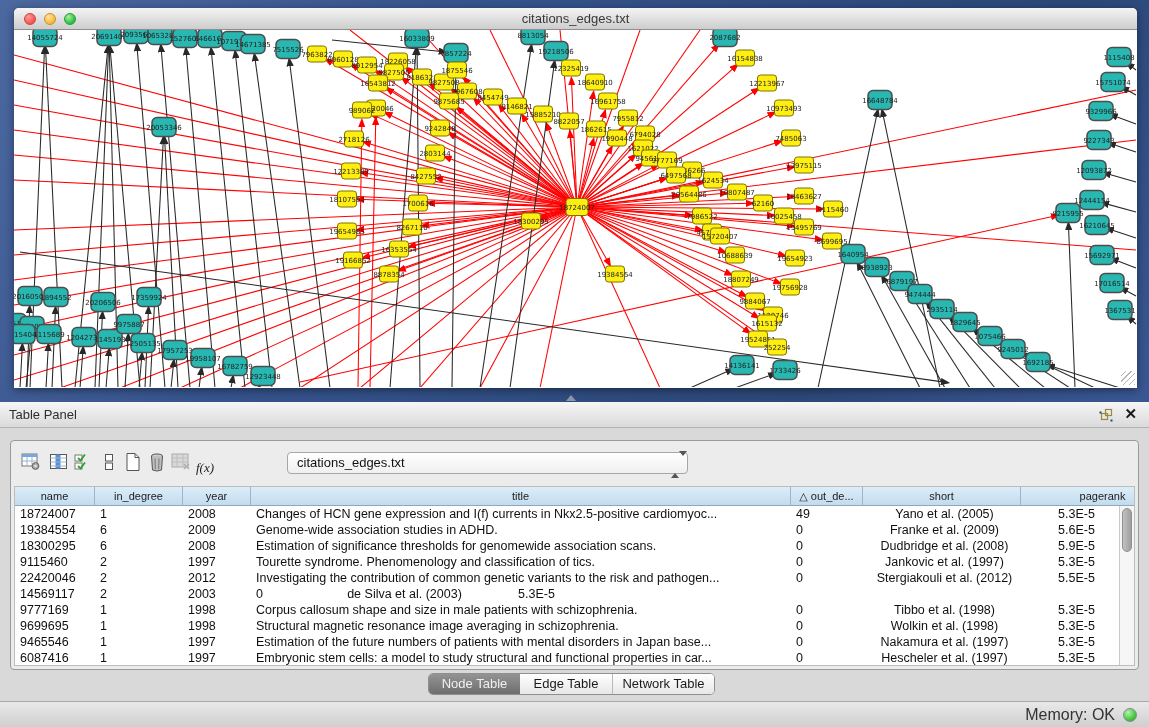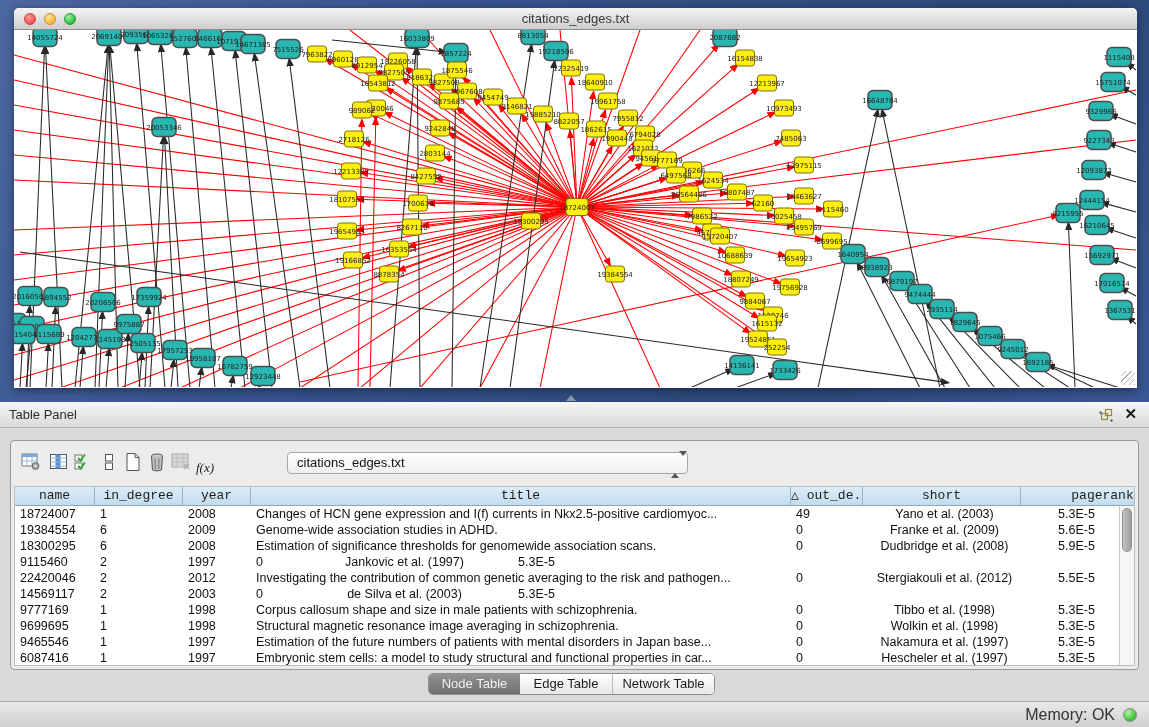--- a/index.html
+++ b/index.html
@@ -49,22 +49,22 @@
   #table-combo { position:absolute; left:276px; top:11px; width:401px; height:22px;
     background:linear-gradient(#ffffff,#f0f0f0); border:1px solid #a6a6a6; border-radius:4px; }
   #combo-value { position:absolute; left:9px; top:0; line-height:20px; font-size:13px; color:#111; }
   #combo-stepper { position:absolute; right:7px; top:3px; width:9px; height:14px; }
   #combo-stepper .up { width:0;height:0;border-left:4px solid transparent;border-right:4px solid transparent;border-bottom:5px solid #555; margin-bottom:3px;}
   #combo-stepper .down { width:0;height:0;border-left:4px solid transparent;border-right:4px solid transparent;border-top:5px solid #555;}
 
   
   #data-table { position:absolute; left:3px; top:45px; right:3px; bottom:3px; background:#fff; border:1px solid #bdbdbd; }
   #thead-row { display:flex; height:19px; background:linear-gradient(#dcedf9,#c2dcee); border-bottom:1px solid #8fa8bc; }
-  .th { font-size:13px; line-height:18px; text-align:center; color:#1c1c1c;
-    border-right:1px solid #9db4c6; overflow:hidden; white-space:nowrap; flex:none;font-family:Liberation Mono, monospace; }
+  .th { font-size:11px; line-height:18px; text-align:center; color:#1c1c1c;
+    border-right:1px solid #9db4c6; overflow:hidden; white-space:nowrap; flex:none; }
   .tr { display:flex; height:16px; }
   .td { font-size:12.5px; line-height:16px; color:#101010; padding-left:5px;
     overflow:hidden; white-space:nowrap; text-overflow:ellipsis; flex:none; }
   .col0{width:80px;} .col1{width:88px;} .col2{width:68px;} .col3{width:540px;}
   .col4{width:72px;} .col5{width:158px; text-align:center;} .col6{width:100px;margin-left:32px;}
   #v-scrollbar { position:absolute; right:0; top:19px; bottom:0; width:15px;
     background:#f6f6f6; border-left:1px solid #c9c9c9; }
   #v-thumb { position:absolute; left:2px; top:2px; width:10px; height:44px; border-radius:5px;
     background:linear-gradient(90deg,#c2c2c2,#9e9e9e); border:1px solid #909090; }
 
@@ -623,21 +623,21 @@
           <div class="th col5">short</div>
           <div class="th col6">pagerank</div>
         </div>
       <div id="tbody">
           <div class="tr">
             <div class="td col0">18724007</div>
             <div class="td col1">1</div>
             <div class="td col2">2008</div>
             <div class="td col3">Changes of HCN gene expression and I(f) currents in Nkx2.5-positive cardiomyoc...</div>
             <div class="td col4">49</div>
-            <div class="td col5">Yano et al. (2003)</div>
+            <div class="td col5">Yano et al. (2005)</div>
             <div class="td col6">5.3E-5</div>
           </div>
           <div class="tr">
             <div class="td col0">19384554</div>
             <div class="td col1">6</div>
             <div class="td col2">2009</div>
             <div class="td col3">Genome-wide association studies in ADHD.</div>
             <div class="td col4">0</div>
             <div class="td col5">Franke et al. (2009)</div>
             <div class="td col6">5.6E-5</div>
@@ -648,29 +648,30 @@
             <div class="td col2">2008</div>
             <div class="td col3">Estimation of significance thresholds for genomewide association scans.</div>
             <div class="td col4">0</div>
             <div class="td col5">Dudbridge et al. (2008)</div>
             <div class="td col6">5.9E-5</div>
           </div>
           <div class="tr">
             <div class="td col0">9115460</div>
             <div class="td col1">2</div>
             <div class="td col2">1997</div>
+            <div class="td col3">Tourette syndrome. Phenomenology and classification of tics.</div>
             <div class="td col4">0</div>
             <div class="td col5">Jankovic et al. (1997)</div>
             <div class="td col6">5.3E-5</div>
           </div>
           <div class="tr">
             <div class="td col0">22420046</div>
             <div class="td col1">2</div>
             <div class="td col2">2012</div>
-            <div class="td col3">Investigating the contribution of common genetic averaging to the risk and pathogen...</div>
+            <div class="td col3">Investigating the contribution of common genetic variants to the risk and pathogen...</div>
             <div class="td col4">0</div>
             <div class="td col5">Stergiakouli et al. (2012)</div>
             <div class="td col6">5.5E-5</div>
           </div>
           <div class="tr">
             <div class="td col0">14569117</div>
             <div class="td col1">2</div>
             <div class="td col2">2003</div>
             <div class="td col4">0</div>
             <div class="td col5">de Silva et al. (2003)</div>

